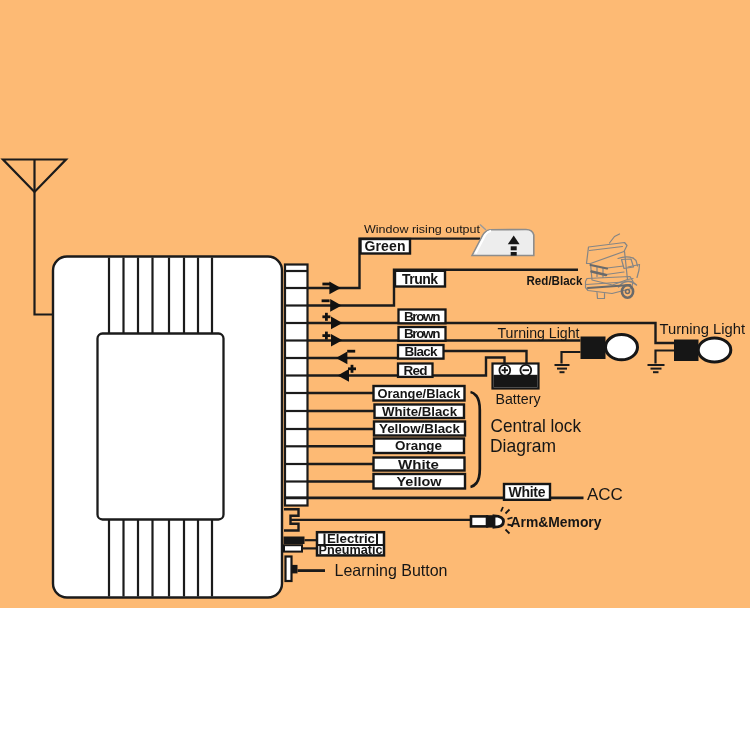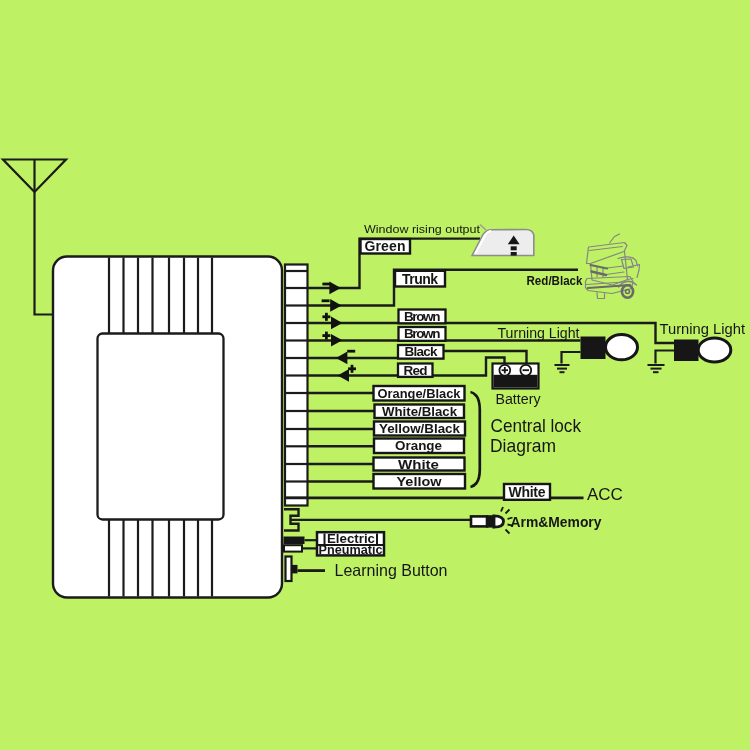--- a/index.html
+++ b/index.html
@@ -1,16 +1,16 @@
 <!DOCTYPE html>
 <html><head>
 <meta charset="utf-8">
 <style>
 html,body{margin:0;padding:0;background:#ffffff;}
-#wrap{width:750px;height:750px;position:relative;background:#bef264;overflow:hidden;}
+#wrap{width:750px;height:608px;position:relative;background:#fdba74;overflow:hidden;}
 svg{position:absolute;top:0;left:0;}
 text{font-family:"Liberation Sans",sans-serif;fill:#161616;}
 </style>
 </head>
 <body>
 <div id="wrap">
 <svg width="750" height="750" viewBox="0 0 750 750">
 
 <g stroke="#1b1b1b" stroke-width="2.2" fill="none">
   <path d="M3,159.5 H66 L34.5,192 Z"></path>

